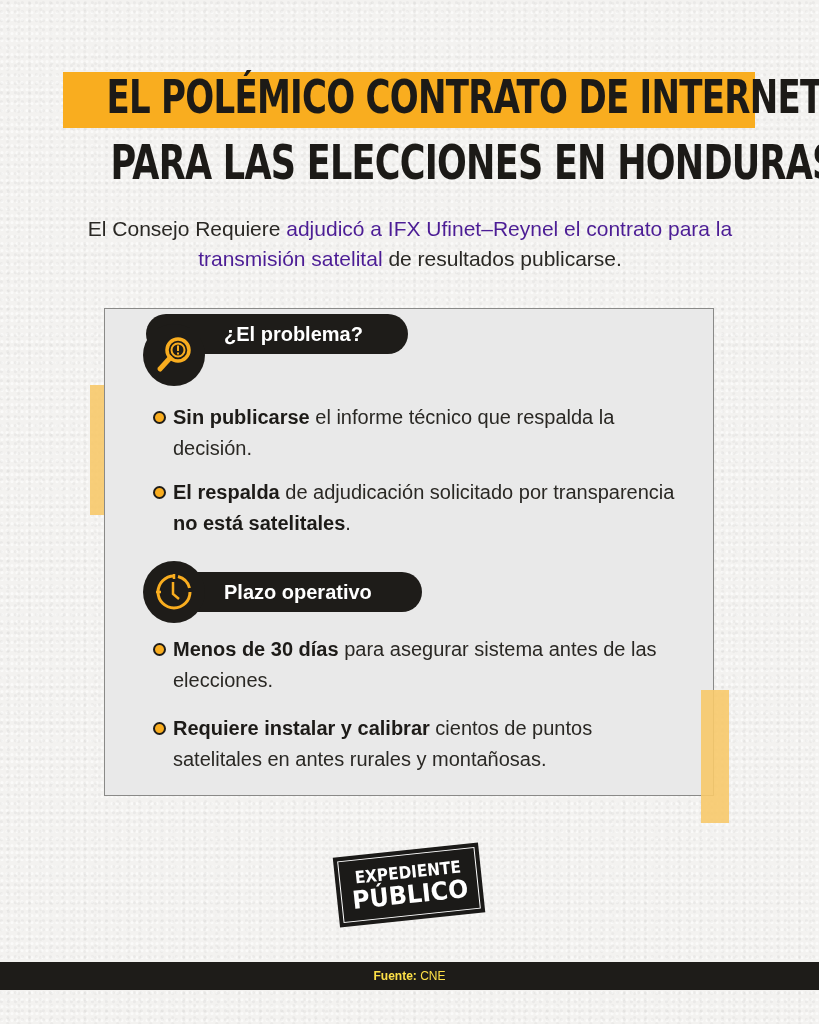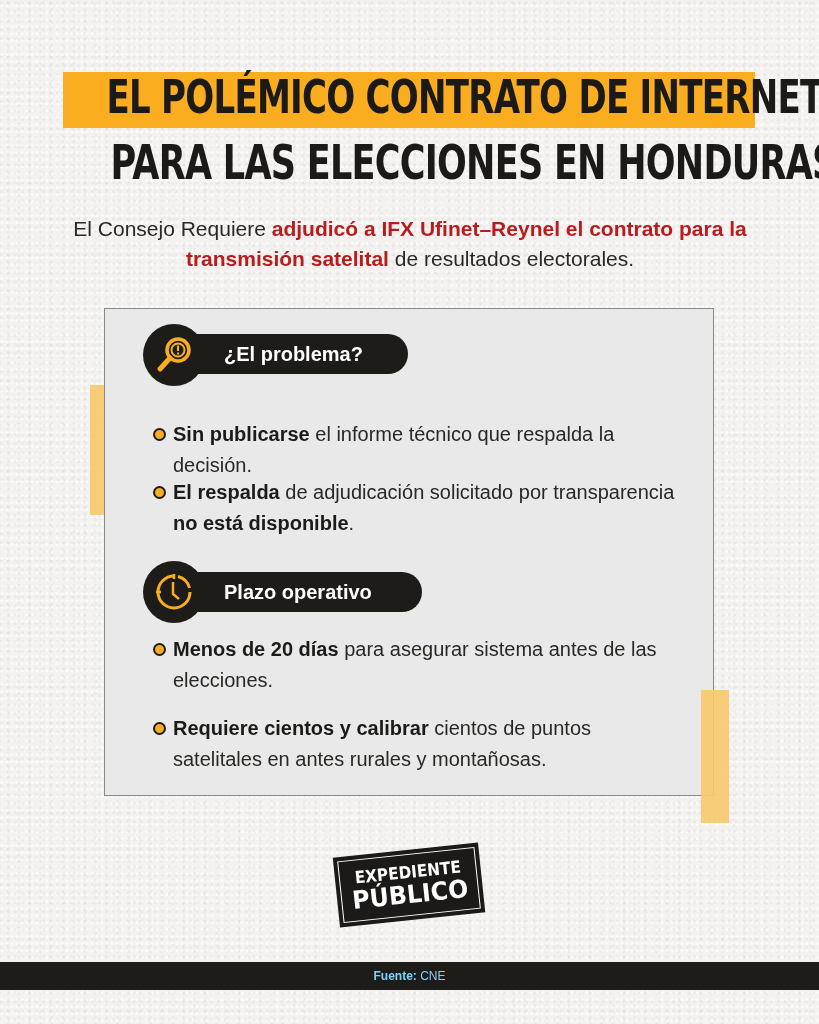--- a/index.html
+++ b/index.html
@@ -25,21 +25,21 @@
     transform-origin: center; white-space: nowrap;
   }
   .title-1 { top: 70px; font-size: 46px; transform: scaleX(0.74); }
   .title-2 { top: 134px; font-size: 48px; transform: scaleX(0.73); }
 
   .intro {
     position: absolute; left: 60px; width: 700px; top: 214px;
     text-align: center; font-size: 21px; line-height: 30px; color: #2a2824;
     font-family: "Liberation Sans", sans-serif;
   }
-  .intro b { font-weight: bold; color: #b91c1c; }
+  .intro b { font-weight: normal; color: #4c1d95; }
 
   .strip {
     position: absolute; background: #f7c96a; opacity: 0.9;
   }
   .strip-left { left: 90px; top: 385px; width: 28px; height: 130px; }
   .strip-right { left: 701px; top: 690px; width: 28px; height: 133px; }
 
   .card {
     position: absolute; left: 104px; top: 308px; width: 610px; height: 488px;
     background: #e9e9e9; border: 1.5px solid #8a8a88; box-sizing: border-box;
@@ -48,73 +48,73 @@
   .pill {
     position: absolute; height: 40px; background: #1e1c19; border-radius: 20px;
     color: #ffffff; font-weight: bold; font-size: 20px; line-height: 40px;
   }
   .pill .label { position: absolute; left: 80px; top: 0; white-space: nowrap; }
   .pill-circle {
     position: absolute; width: 62px; height: 62px; border-radius: 50%;
     background: #1e1c19; display: flex; align-items: center; justify-content: center;
   }
 
-  .pill-1 { left: 146px; top: 334px; width: 262px; }
+  .pill-1 { left: 146px; top: 314px; width: 262px; }
   .pill-1 .label { left: 78px; }
   .circle-1 { left: 143px; top: 324px; }
 
   .pill-2 { left: 146px; top: 572px; width: 276px; }
   .pill-2 .label { left: 78px; }
   .circle-2 { left: 143px; top: 561px; }
 
   .bullet {
     position: absolute; left: 153px; width: 530px;
     font-size: 20px; line-height: 31px; color: #2a2824;
   }
   .bullet .dot {
     position: absolute; left: 0; top: 9px; width: 9px; height: 9px;
     border: 2px solid #1e1c19; background: #f9ad1f; border-radius: 50%;
   }
   .bullet .text { display: block; padding-left: 20px; }
   .bullet b { font-weight: bold; color: #1d1b18; }
 
-  .b1 { top: 419px; }
+  .b1 { top: 402px; }
   .b2 { top: 477px; }
   .b3 { top: 634px; }
   .b4 { top: 713px; }
 
   .logo {
     position: absolute; left: 336px; top: 850px; width: 146px; height: 70px;
     background: #1b1a18; transform: rotate(-6deg);
     display: flex; flex-direction: column; align-items: center; justify-content: center;
     color: #fff; font-weight: bold; font-family: "DejaVu Sans", sans-serif;
   }
   .logo::before {
     content: ""; position: absolute; left: 4px; top: 4px; right: 4px; bottom: 4px;
     border: 1.5px solid #fff;
   }
   .logo .l1 { font-size: 17px; line-height: 20px; letter-spacing: 0px; transform: scaleX(0.9); }
   .logo .l2 { font-size: 25px; line-height: 26px; letter-spacing: 0px; transform: scaleX(0.95); }
 
   .footer {
     position: absolute; left: 0; top: 962px; width: 819px; height: 28px;
-    background: #1e1c19; color: #7dd3fc; text-align: center;
+    background: #1e1c19; color: #fde047; text-align: center;
     font-size: 12px; line-height: 28px;
   }
   .footer b { font-weight: bold; }
 </style>
 </head>
 <body>
 
 <div class="title-1-bg"></div>
 <div class="title-line title-1">EL POLÉMICO CONTRATO DE INTERNET</div>
 <div class="title-line title-2">PARA LAS ELECCIONES EN HONDURAS</div>
 
 <div class="intro">
-  <span>El Consejo Requiere </span><b>adjudicó a IFX Ufinet–Reynel el contrato para la transmisión satelital</b><span> de resultados electorales.</span>
+  <span>El Consejo Requiere </span><b>adjudicó a IFX Ufinet–Reynel el contrato para la transmisión satelital</b><span> de resultados publicarse.</span>
 </div>
 
 <div class="strip strip-left"></div>
 
 <div class="card"></div>
 
 <div class="strip strip-right"></div>
 
 <div class="pill pill-1">
   <span class="label">¿El problema?</span>
@@ -128,43 +128,43 @@
     <line x1="18" y1="25" x2="8" y2="36" stroke="#f9ad1f" stroke-width="5" stroke-linecap="round"></line>
   </svg>
 </div>
 
 <div class="bullet b1">
   <span class="dot"></span>
   <span class="text"><b>Sin publicarse</b><span> el informe técnico que respalda la decisión.</span></span>
 </div>
 <div class="bullet b2">
   <span class="dot"></span>
-  <span class="text"><b>El respalda</b><span> de adjudicación solicitado por transparencia </span><b>no está disponible</b><span>.</span></span>
+  <span class="text"><b>El respalda</b><span> de adjudicación solicitado por transparencia </span><b>no está satelitales</b><span>.</span></span>
 </div>
 
 <div class="pill pill-2">
   <span class="label">Plazo operativo</span>
 </div>
 <div class="pill-circle circle-2">
   <svg width="44" height="44" viewBox="0 0 44 44">
     <path d="M22 6 A16 16 0 1 0 38 22" fill="none" stroke="#f9ad1f" stroke-width="3"></path>
     <path d="M26 6.5 A16 16 0 0 1 37.5 18" fill="none" stroke="#f9ad1f" stroke-width="3"></path>
     <polyline points="21,12 21,24 27,29" fill="none" stroke="#f9ad1f" stroke-width="2.5"></polyline>
     <line x1="22" y1="4" x2="22" y2="9" stroke="#f9ad1f" stroke-width="2.5"></line>
     <line x1="4" y1="22" x2="9" y2="22" stroke="#f9ad1f" stroke-width="2.5"></line>
   </svg>
 </div>
 
 <div class="bullet b3">
   <span class="dot"></span>
-  <span class="text"><b>Menos de 20 días</b><span> para asegurar sistema antes de las elecciones.</span></span>
+  <span class="text"><b>Menos de 30 días</b><span> para asegurar sistema antes de las elecciones.</span></span>
 </div>
 <div class="bullet b4">
   <span class="dot"></span>
-  <span class="text"><b>Requiere cientos y calibrar</b><span> cientos de puntos satelitales en antes rurales y montañosas.</span></span>
+  <span class="text"><b>Requiere instalar y calibrar</b><span> cientos de puntos satelitales en antes rurales y montañosas.</span></span>
 </div>
 
 <div class="logo">
   <span class="l1">EXPEDIENTE</span>
   <span class="l2">PÚBLICO</span>
 </div>
 
 <div class="footer">
   <b>Fuente:</b><span> CNE</span>
 </div>

